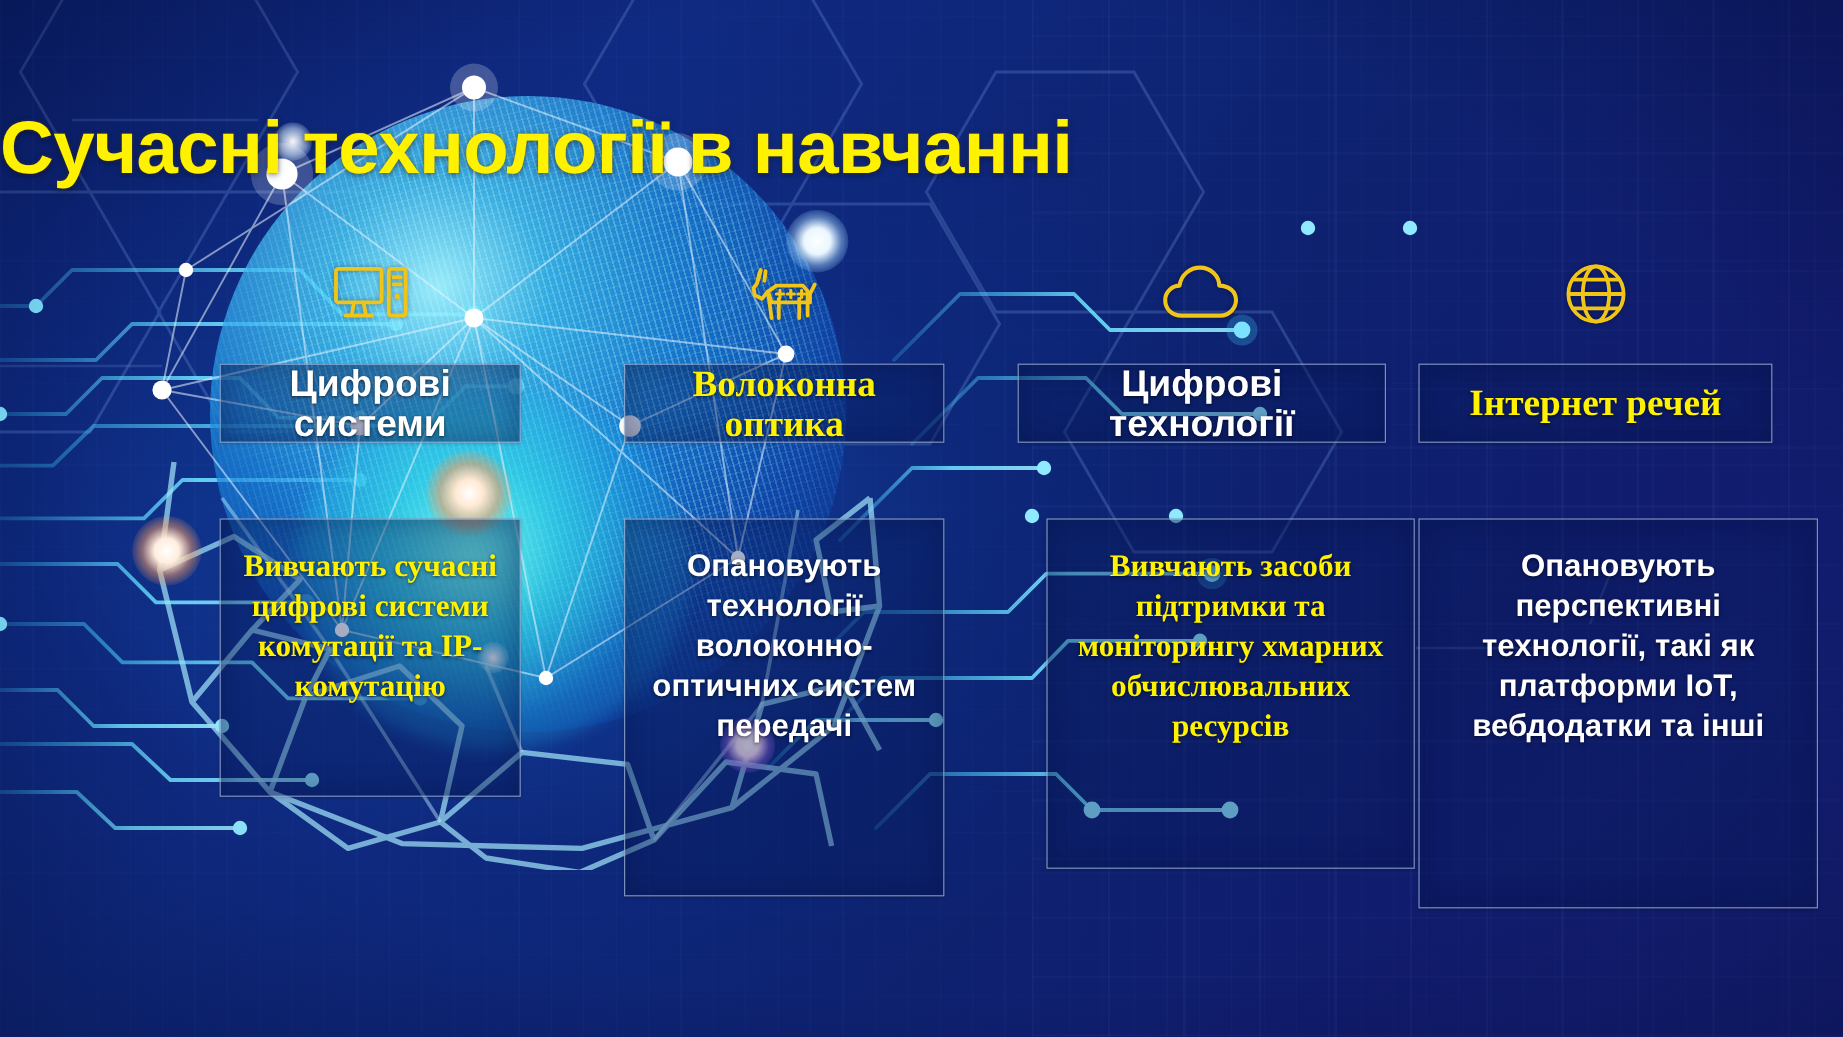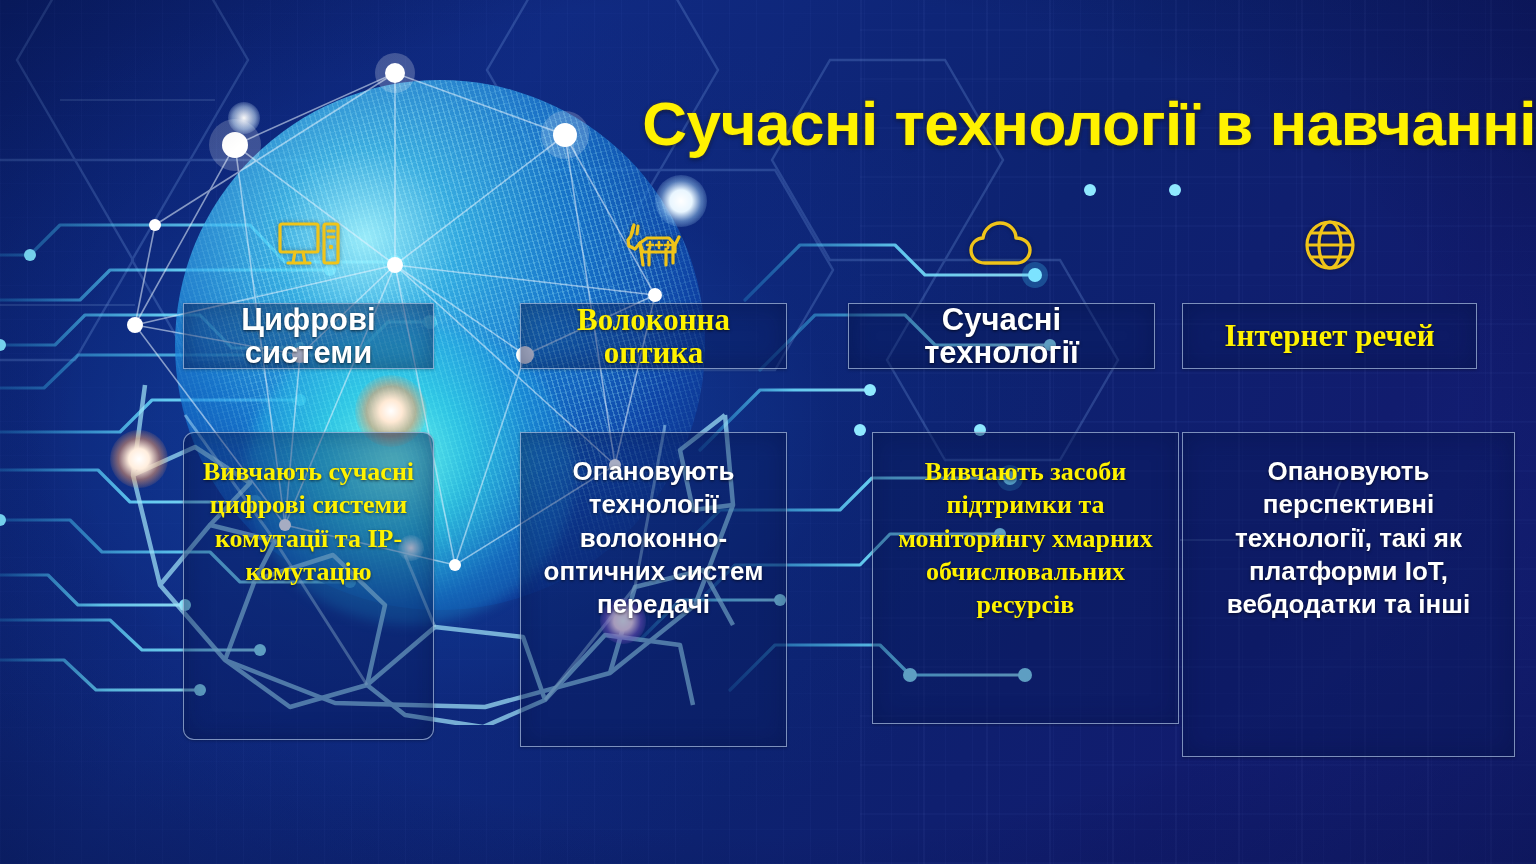--- a/index.html
+++ b/index.html
@@ -76,21 +76,21 @@
 
   
   .hexes { position:absolute; left:0; top:0; width:1536px; height:864px; opacity:.55; }
 
   
   .glow { position:absolute; border-radius:50%; pointer-events:none; }
 
   
   .title {
     position:absolute; left:0; right:0; top:88px;
-    text-align:right;
+    text-align:left;
     font-size:62px; font-weight:bold; letter-spacing:-.5px;
     color:#FFF200;
     text-shadow:0 0 3px rgba(120,80,0,.45), 0 2px 5px rgba(0,0,0,.40);
     white-space:nowrap;
   }
 
   
   .col { position:absolute; top:0; }
   .col-icon {
     position:absolute; top:210px;
@@ -295,21 +295,21 @@
     <div class="col-icon">
       <svg width="64" height="50" viewBox="0 0 64 50" fill="none" stroke="#F0C419" stroke-width="3.2" stroke-linejoin="round" stroke-linecap="round">
         <rect x="3" y="4" width="38" height="28" rx="2"></rect>
         <path d="M18,32 L16,43 M26,32 L28,43 M11,43 L33,43"></path>
         <rect x="47" y="4" width="14" height="39" rx="2"></rect>
         <path d="M51,11 L57,11 M51,17 L57,17"></path>
         <circle cx="54" cy="27" r="2.2" fill="#F0C419" stroke="none"></circle>
       </svg>
     </div>
     <div class="head-box t-white" style="left:0; top:303px; width:251px; height:66px;">Цифрові системи</div>
-    <div class="body-box t-yellow" style="left:0; top:432px; width:251px; height:308px;border-radius:11px;">Вивчають сучасні цифрові системи комутації та IP-комутацію</div>
+    <div class="body-box t-yellow" style="left:0; top:432px; width:251px; height:232px;">Вивчають сучасні цифрові системи комутації та IP-комутацію</div>
   </div>
 
   <div class="col" style="left:520px; width:267px;">
     <div class="col-icon">
       <svg width="62" height="52" viewBox="0 0 62 52" fill="none" stroke="#F0C419" stroke-width="3.2" stroke-linejoin="round" stroke-linecap="round">
         <path d="M10,8 L8,17 L5,21 L6,27 L12,30 L17,24"></path>
         <path d="M11,6 L9,14 M15,7 L14,15"></path>
         <path d="M17,24 L20,46 M26,30 L26,46 M43,30 L43,46 M50,24 L50,44"></path>
         <path d="M17,24 L24,19 L46,19 L52,26 L52,33 L20,33 L17,24 Z"></path>
         <path d="M52,26 L56,18"></path>
@@ -323,21 +323,21 @@
     <div class="head-box t-yellow" style="left:0; top:303px; width:267px; height:66px;">Волоконна оптика</div>
     <div class="body-box t-white" style="left:0; top:432px; width:267px; height:315px;">Опановують технології волоконно-оптичних систем передачі</div>
   </div>
 
   <div class="col" style="left:848px; width:307px;">
     <div class="col-icon">
       <svg width="68" height="50" viewBox="0 0 68 50" fill="none" stroke="#F0C419" stroke-width="3.4" stroke-linejoin="round" stroke-linecap="round">
         <path d="M17,43 C8,43 3,37 3,30 C3,23 9,18 15,18 C16,9 24,3 32,3 C41,3 48,10 48,18 C56,18 62,23 62,30 C62,37 56,43 49,43 Z"></path>
       </svg>
     </div>
-    <div class="head-box t-white" style="left:0; top:303px; width:307px; height:66px;">Сучасні технології</div>
+    <div class="head-box t-white" style="left:0; top:303px; width:307px; height:66px;">Цифрові технології</div>
     <div class="body-box t-yellow" style="left:0; top:432px; width:307px; height:292px;margin-left:24px;">Вивчають засоби підтримки та моніторингу хмарних обчислювальних ресурсів</div>
   </div>
 
   <div class="col" style="left:1182px; width:295px;">
     <div class="col-icon">
       <svg width="54" height="54" viewBox="0 0 54 54" fill="none" stroke="#F0C419" stroke-width="3.2">
         <circle cx="27" cy="27" r="23"></circle>
         <ellipse cx="27" cy="27" rx="11" ry="23"></ellipse>
         <path d="M4,27 L50,27 M8,15 L46,15 M8,39 L46,39"></path>
       </svg>

